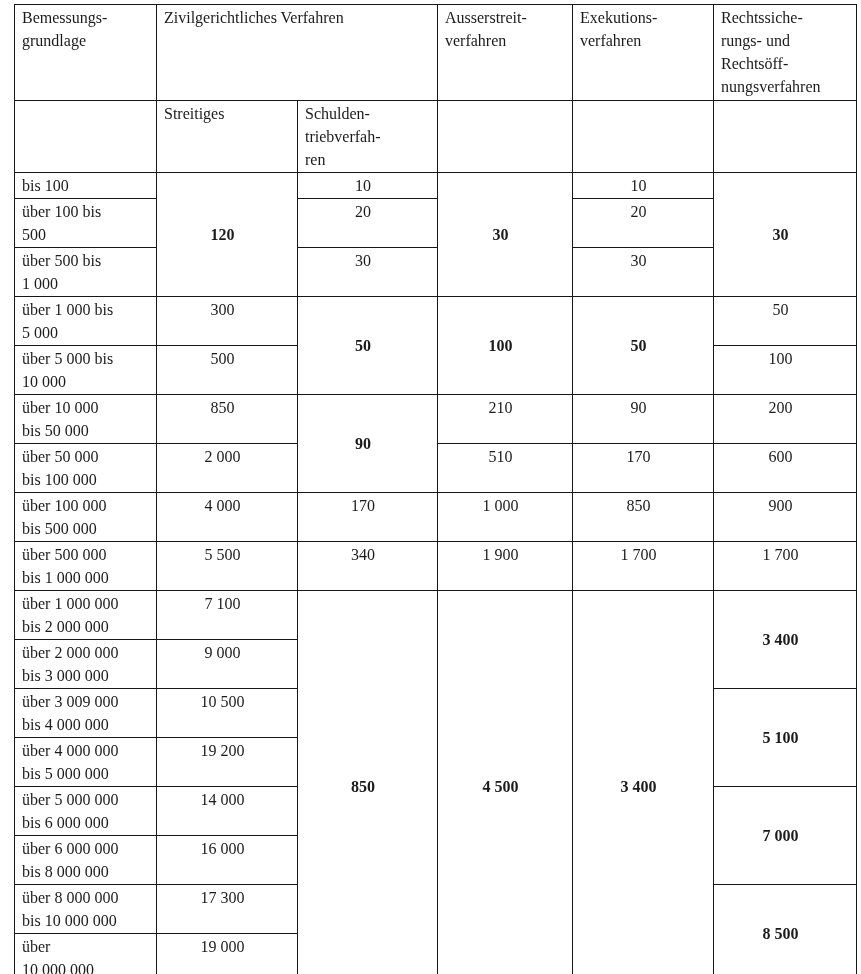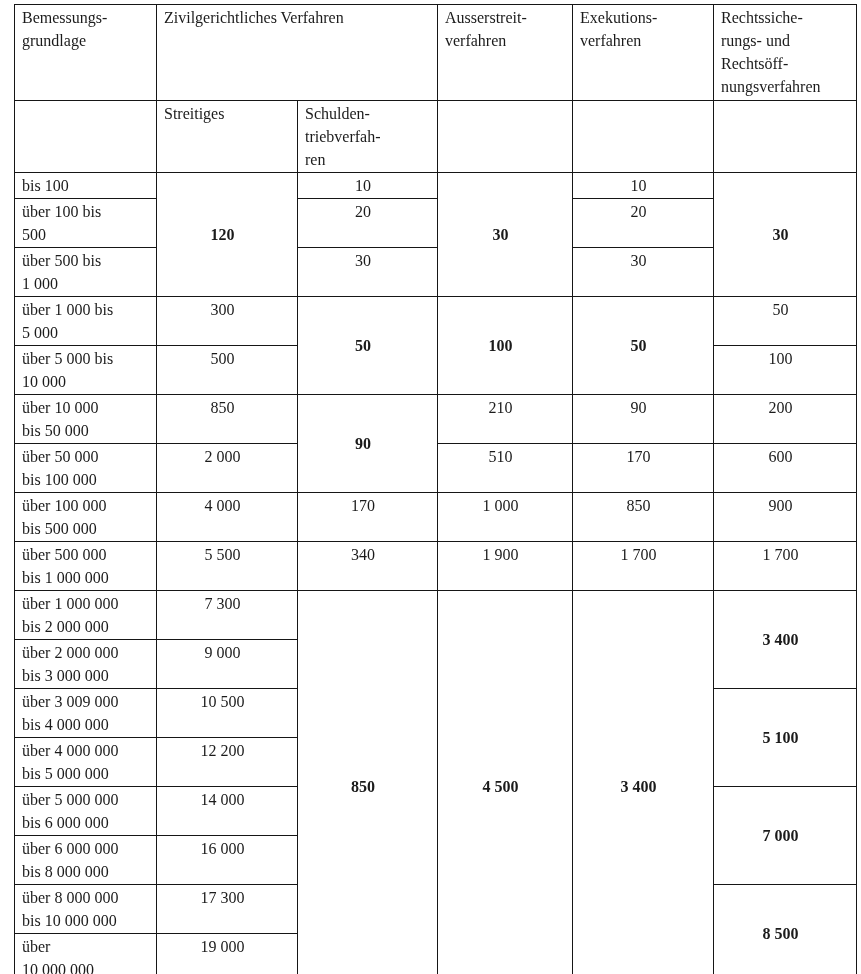--- a/index.html
+++ b/index.html
@@ -159,21 +159,21 @@
         <td class="num">5 500</td>
         <td class="num">340</td>
         <td class="num">1 900</td>
         <td class="num">1 700</td>
         <td class="num">1 700</td>
       </tr>
 
       <tr class="r">
         <td>über 1 000 000
 bis 2 000 000</td>
-        <td class="num">7 300</td>
+        <td class="num">7 100</td>
         <td class="num mid" rowspan="8">850</td>
         <td class="num mid" rowspan="8">4 500</td>
         <td class="num mid" rowspan="8">3 400</td>
         <td class="num mid" rowspan="2">3 400</td>
       </tr>
 
       <tr class="r">
         <td>über 2 000 000
 bis 3 000 000</td>
         <td class="num">9 000</td>
@@ -182,21 +182,21 @@
       <tr class="r">
         <td>über 3 009 000
 bis 4 000 000</td>
         <td class="num">10 500</td>
         <td class="num mid" rowspan="2">5 100</td>
       </tr>
 
       <tr class="r">
         <td>über 4 000 000
 bis 5 000 000</td>
-        <td class="num">12 200</td>
+        <td class="num">19 200</td>
       </tr>
 
       <tr class="r">
         <td>über 5 000 000
 bis 6 000 000</td>
         <td class="num">14 000</td>
         <td class="num mid" rowspan="2">7 000</td>
       </tr>
 
       <tr class="r">

